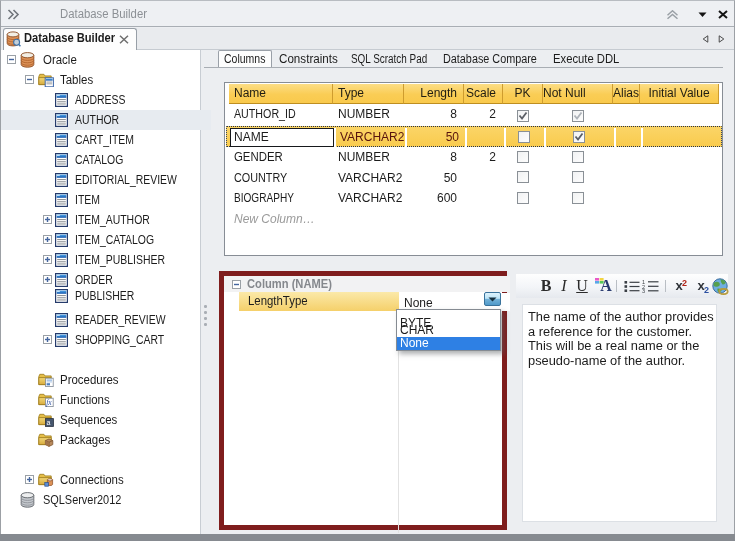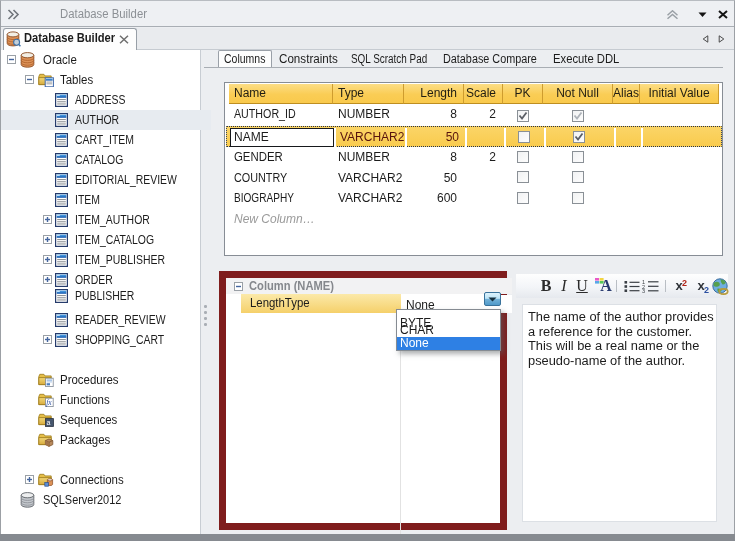--- a/index.html
+++ b/index.html
@@ -22,21 +22,21 @@
 #tabbase{left:204px;top:67px;width:519px;height:1px;background:#A8ADB3}
 #grid{left:224px;top:82px;width:499px;height:174px;background:#fff;border:1px solid #878D95}
 .hc{position:absolute;top:1px;height:20px;background:linear-gradient(180deg,#FCDD85 0%,#FACD55 55%,#F9C94C 100%);border-right:1px solid #CE9C2E;border-bottom:1px solid #BE8E20;line-height:19px;color:#201d12}
 .cell{position:absolute;height:21px;line-height:21px;white-space:nowrap}
 .num{text-align:right}
 .cb{position:absolute;width:12px;height:12px;border:1px solid #8A9096;background:linear-gradient(135deg,#F1F2F3,#FDFDFD)}
 #selrow{position:absolute;left:1px;top:42.5px;width:496px;height:21.5px;background:linear-gradient(180deg,#FBD567,#F9CB4E);border:1px dotted #26324E;border-left-color:#3a4660;border-right-color:#3a4660}
 .wgap{position:absolute;top:1px;width:2px;height:20px;background:#fff}
 #namecell{position:absolute;left:3px;top:1px;width:104px;height:19px;background:#fff;border:1px solid #16181c;line-height:17px;padding-left:3px}
 
-#mpanel{left:219px;top:271px;width:288px;height:259px;background:#fff;border:7px solid #7f1d1d}
+#mpanel{left:219px;top:271px;width:288px;height:259px;background:#fff;border:5px solid #7f1d1d}
 #mphead{position:absolute;left:0;top:0;width:286px;height:16px;background:#F2F2F3}
 #mpdiv{position:absolute;left:174px;top:17px;width:1px;height:240px;background:#E2E2E2}
 #mprow{position:absolute;left:15px;top:16px;width:160px;height:19px;background:linear-gradient(180deg,#FBE9A9,#F5D06A)}
 #ddbtn{left:484px;top:292px;width:17px;height:14px;border:1px solid #39729B;border-radius:2px;background:linear-gradient(180deg,#DDF2FC 0%,#BCE4F7 45%,#74B2D8 50%,#509ACA 100%);z-index:20}
 #ddpop{left:396px;top:309px;width:105px;height:42px;background:#fff;border:1px solid #858B92;box-shadow:3px 3px 5px rgba(90,95,100,.5);z-index:30}
 .ddi{position:absolute;left:0;width:103px;height:13px;line-height:13px;padding-left:3px}
 #ddsel{background:#2E80E4;color:#fff}
 
 #toolbar{left:516px;top:274px;width:212px;height:24px;background:linear-gradient(180deg,#FEFEFE 0%,#F3F5F8 55%,#E6E9EE 100%)}
 #editor{left:522px;top:304px;width:195px;height:218px;background:#fff;border:1px solid #DCE0E5}
@@ -334,21 +334,21 @@
 <div class="abs ttab" style="left:279px;transform:scaleX(0.969);transform-origin:0 0">Constraints</div>
 <div class="abs ttab" style="left:351px;transform:scaleX(0.826);transform-origin:0 0">SQL Scratch Pad</div>
 <div class="abs ttab" style="left:443px;transform:scaleX(0.902);transform-origin:0 0">Database Compare</div>
 <div class="abs ttab" style="left:553px;transform:scaleX(0.938);transform-origin:0 0">Execute DDL</div>
 <div class="abs" id="grid">
     <div class="hc" style="left:4px;width:104px;padding-left:5px;">Name</div>
     <div class="hc" style="left:108px;width:71px;padding-left:5px;">Type</div>
     <div class="hc" style="left:179px;width:60px;text-align:right;padding-right:6px;">Length</div>
     <div class="hc" style="left:239px;width:39px;text-align:right;padding-right:6px;">Scale</div>
     <div class="hc" style="left:278px;width:40px;text-align:center;">PK</div>
-    <div class="hc" style="left:318px;width:70px;text-align:center;">Not Null</div>
+    <div class="hc" style="left:318px;width:70px;text-align:left;">Not Null</div>
     <div class="hc" style="left:388px;width:27px;text-align:right;">Alias</div>
     <div class="hc" style="left:415px;width:79px;text-align:center;">Initial Value</div>
     <div class="cell" style="left:9px;top:20.5px;transform:scaleX(0.89);transform-origin:0 50%">AUTHOR_ID</div>
     <div class="cell" style="left:113px;top:20.5px">NUMBER</div>
     <div class="cell num" style="left:179px;top:20.5px;width:53px">8</div>
     <div class="cell num" style="left:239px;top:20.5px;width:32px">2</div>
     <div class="cb" style="left:292px;top:27px">
       <svg width="12" height="12" style="position:absolute;left:-1px;top:-1px">
         <path d="M2.5 5.5 L5 8.5 L9.5 2.5" fill="none" stroke="#5B5F66" stroke-width="1.8"></path>
       </svg>

